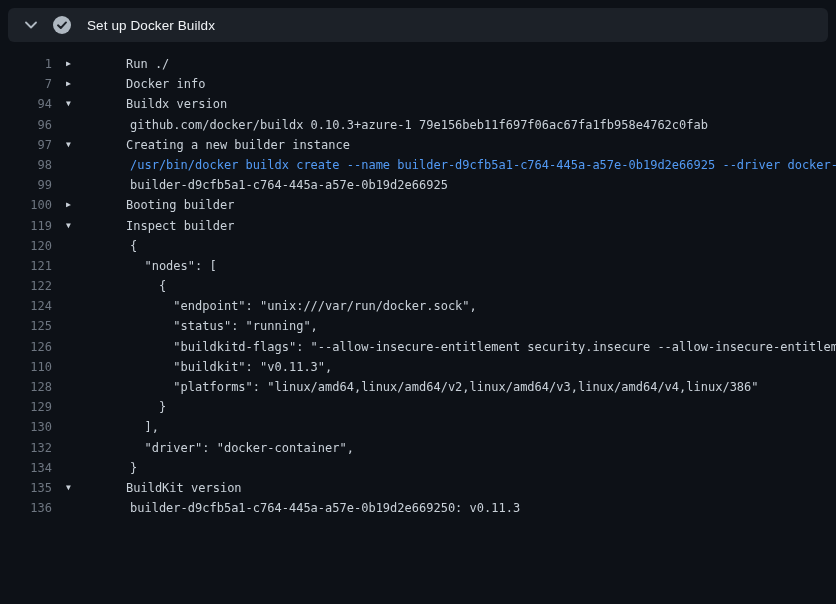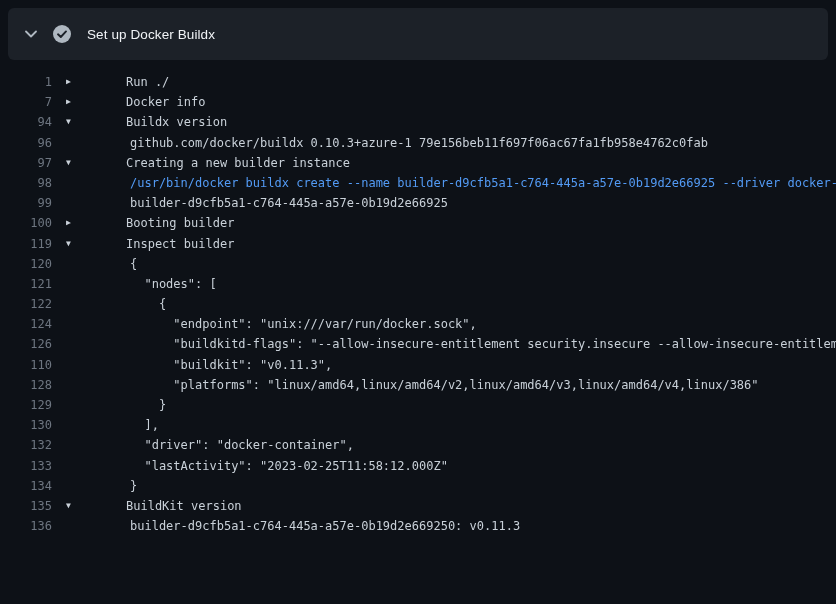--- a/index.html
+++ b/index.html
@@ -15,21 +15,21 @@
   }
   * { margin: 0; padding: 0; box-sizing: border-box; }
   html, body {
     width: 836px; height: 604px;
     overflow: hidden;
     background: var(--page-bg);
     font-family: "Liberation Sans", sans-serif;
   }
   .step-header {
     margin: 8px 8px 0 8px;
-    height: 52px;
+    height: 34px;
     background: var(--header-bg);
     border-radius: 6px;
     display: flex;
     align-items: center;
     padding: 0 12px;
     cursor: pointer;
   }
   .chevron { width: 14px; height: 14px; display: flex; align-items: center; justify-content: center; margin-left: 4px; }
   .check-badge { margin-left: 15px; width: 18px; height: 18px; }
   .step-title {
@@ -196,20 +196,27 @@
 
 
   <div class="row output">
     <span class="num">124</span>
     <span class="content">
       
       <span class="text">      "endpoint": "unix:///var/run/docker.sock",</span>
     </span>
   </div>
 
+  <div class="row output">
+    <span class="num">125</span>
+    <span class="content">
+      
+      <span class="text">      "status": "running",</span>
+    </span>
+  </div>
 
   <div class="row output">
     <span class="num">126</span>
     <span class="content">
       
       <span class="text">      "buildkitd-flags": "--allow-insecure-entitlement security.insecure --allow-insecure-entitlement network.host",</span>
     </span>
   </div>
 
   <div class="row output">
@@ -246,27 +253,20 @@
 
 
   <div class="row output">
     <span class="num">132</span>
     <span class="content">
       
       <span class="text">  "driver": "docker-container",</span>
     </span>
   </div>
 
-  <div class="row output">
-    <span class="num">133</span>
-    <span class="content">
-      
-      <span class="text">  "lastActivity": "2023-02-25T11:58:12.000Z"</span>
-    </span>
-  </div>
 
   <div class="row output">
     <span class="num">134</span>
     <span class="content">
       
       <span class="text">}</span>
     </span>
   </div>
 
   <div class="row group">

